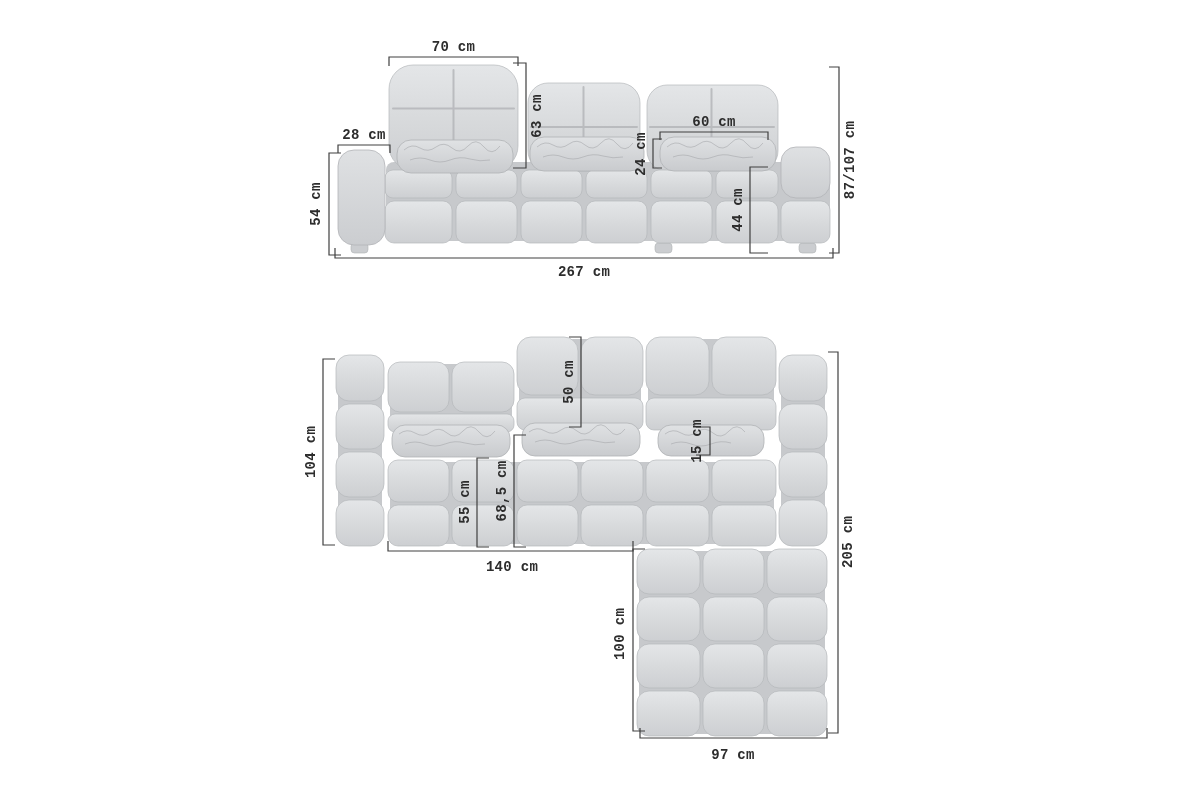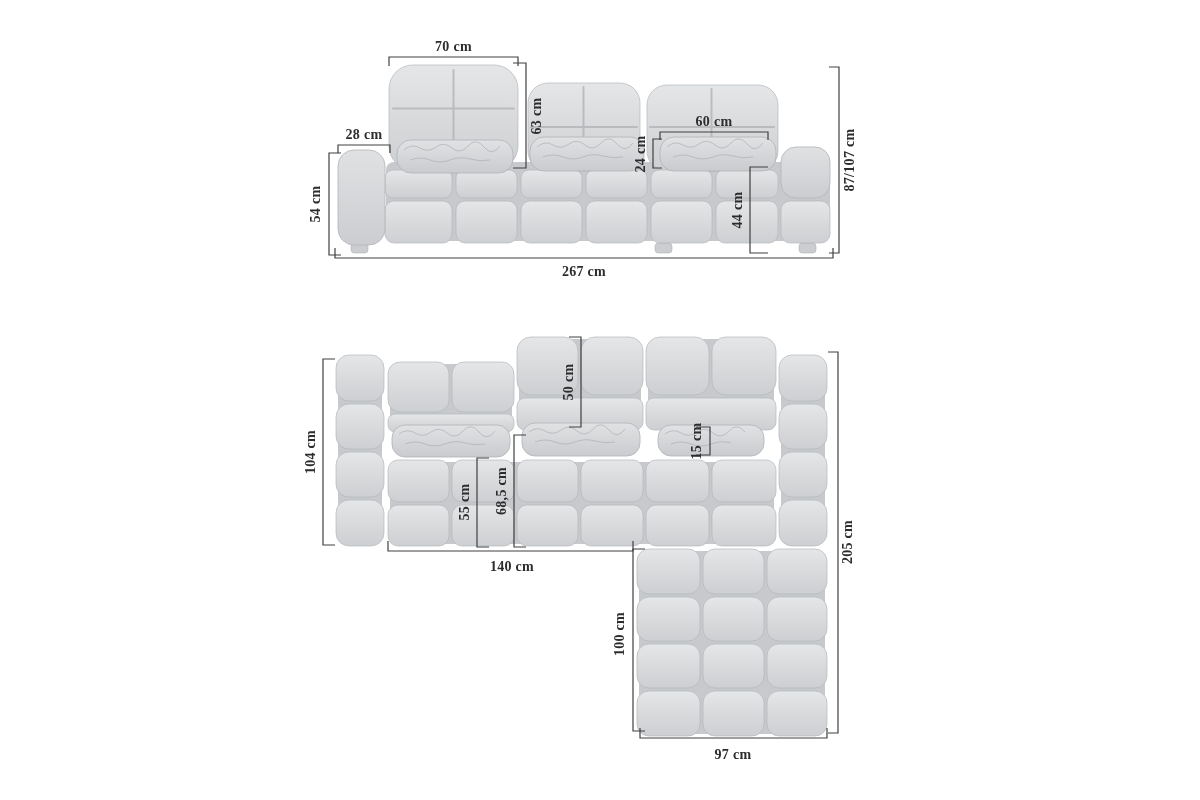--- a/index.html
+++ b/index.html
@@ -1,17 +1,17 @@
 <!DOCTYPE html>
 <html><head>
 <meta charset="utf-8">
 <style>
   html,body{margin:0;padding:0;background:#ffffff;}
   .canvas{position:relative;width:1200px;height:800px;background:#ffffff;overflow:hidden;
-          font-family:Liberation Serif, serif;}
+          font-family:Liberation Mono, monospace;}
   svg{position:absolute;left:0;top:0;}
   .dim{stroke:#404040;stroke-width:1.2;fill:none;}
   .dimtext{font-size:14px;font-weight:600;letter-spacing:.3px;fill:#2d2d2d;}
   .sil{fill:#c7c9cc;stroke:none;}
   .tuft{fill:url(#gTuft);stroke:#b5b7ba;stroke-width:.7;}
   .arm{fill:url(#gArm);stroke:#b2b4b7;stroke-width:.8;}
   .pill{fill:url(#gPillow);stroke:#b0b2b5;stroke-width:.8;}
   .crease{stroke:#b1b3b6;stroke-width:2;fill:none;stroke-linecap:round;opacity:.8;}
   .wr{stroke:#a7a9ac;stroke-width:1;fill:none;opacity:.6;}
   .foot{fill:#cbcdd0;stroke:#afb1b4;stroke-width:.6;}

